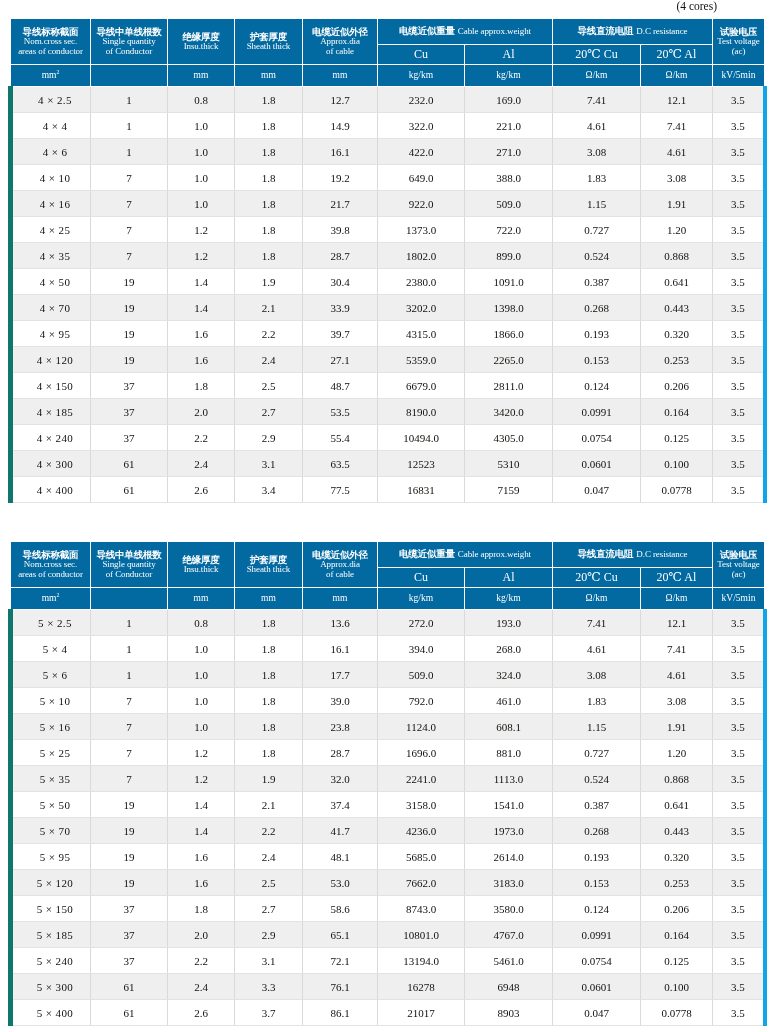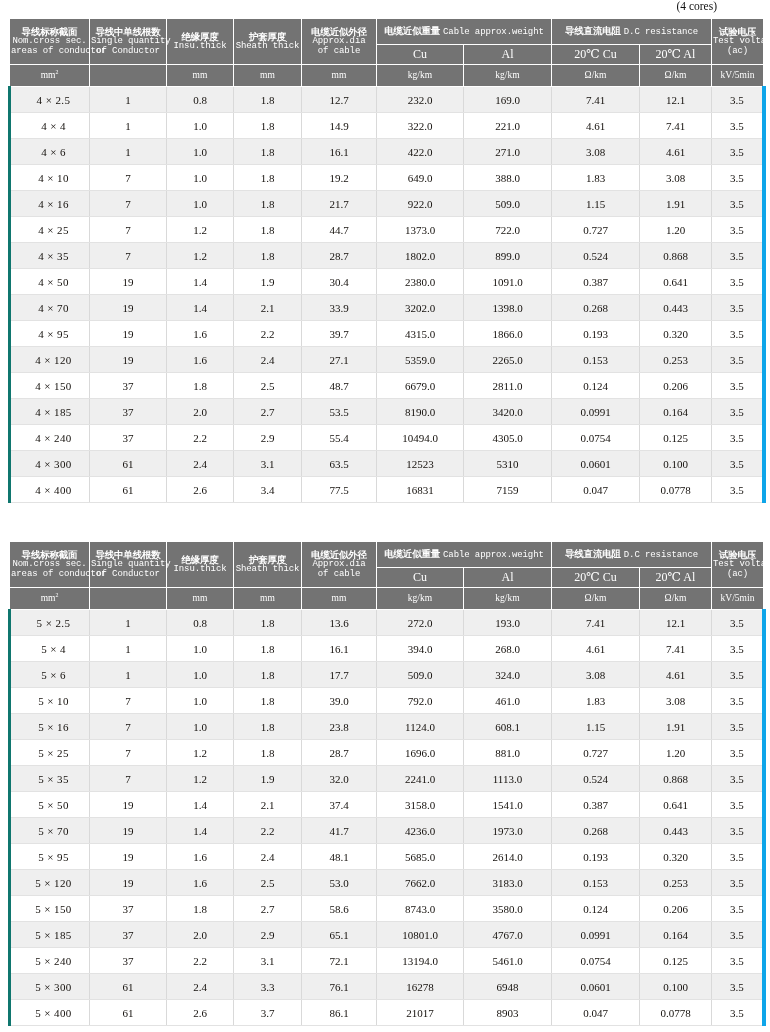--- a/index.html
+++ b/index.html
@@ -28,40 +28,40 @@
 
   table.spec {
     width: 754px;
     border-collapse: collapse;
     table-layout: fixed;
     font-family: "Liberation Serif", "DejaVu Serif", serif;
   }
 
   
   table.spec thead th {
-    background: #737373;
+    background: #0369a1;
     color: #ffffff;
     border: 1px solid #ffffff;
     text-align: center;
     vertical-align: middle;
     font-weight: normal;
     padding: 2px 1px;
     line-height: 1.08;
   }
   .cn {
     display: block;
     font-family: "DejaVu Sans", sans-serif;
     font-size: 9.5px;
     font-weight: bold;
     letter-spacing: -0.2px;
     white-space: nowrap;
   }
   .en {
     display: block;
-    font-family: Liberation Mono, monospace;
+    font-family: Liberation Serif, serif;
     font-size: 9px;
     letter-spacing: -0.1px;
     white-space: nowrap;
   }
   .grp .cn, .grp .en { display: inline; }
   .grp { font-size: 0; }
   .grp .cn { font-size: 9.5px; margin-right: 3px; }
   .grp .en { font-size: 9px; }
   th.tall { height: 46px; }
   th.sub  { height: 20px; font-size: 12px; }
@@ -78,21 +78,21 @@
     vertical-align: middle;
     height: 26px;
     font-size: 11px;
     color: #14100c;
     padding: 0 1px;
     background: #ffffff;
     white-space: nowrap;
   }
   table.spec tbody tr:nth-child(odd) td { background: #efefef; }
   table.spec tbody tr:first-child td { border-top: 1px solid #cfcfcf; }
-  table.spec tbody td:first-child { border-left: 3px solid #0f766e; padding-left: 8px; }
+  table.spec tbody td:first-child { border-left: 5px solid #0f766e; padding-left: 8px; }
   table.spec tbody td:last-child  { border-right: 4px solid #0ea5e9; }
   td.size { letter-spacing: 0.4px; }
 
   .gap { height: 38px; }
   .toplabel { height: 18px; }
 </style>
 </head>
 <body>
 
 <div class="page">
@@ -230,21 +230,21 @@
             <td>509.0</td>
             <td>1.15</td>
             <td>1.91</td>
             <td>3.5</td>
           </tr>
           <tr>
             <td class="size">4 × 25</td>
             <td>7</td>
             <td>1.2</td>
             <td>1.8</td>
-            <td>44.7</td>
+            <td>39.8</td>
             <td>1373.0</td>
             <td>722.0</td>
             <td>0.727</td>
             <td>1.20</td>
             <td>3.5</td>
           </tr>
           <tr>
             <td class="size">4 × 35</td>
             <td>7</td>
             <td>1.2</td>

